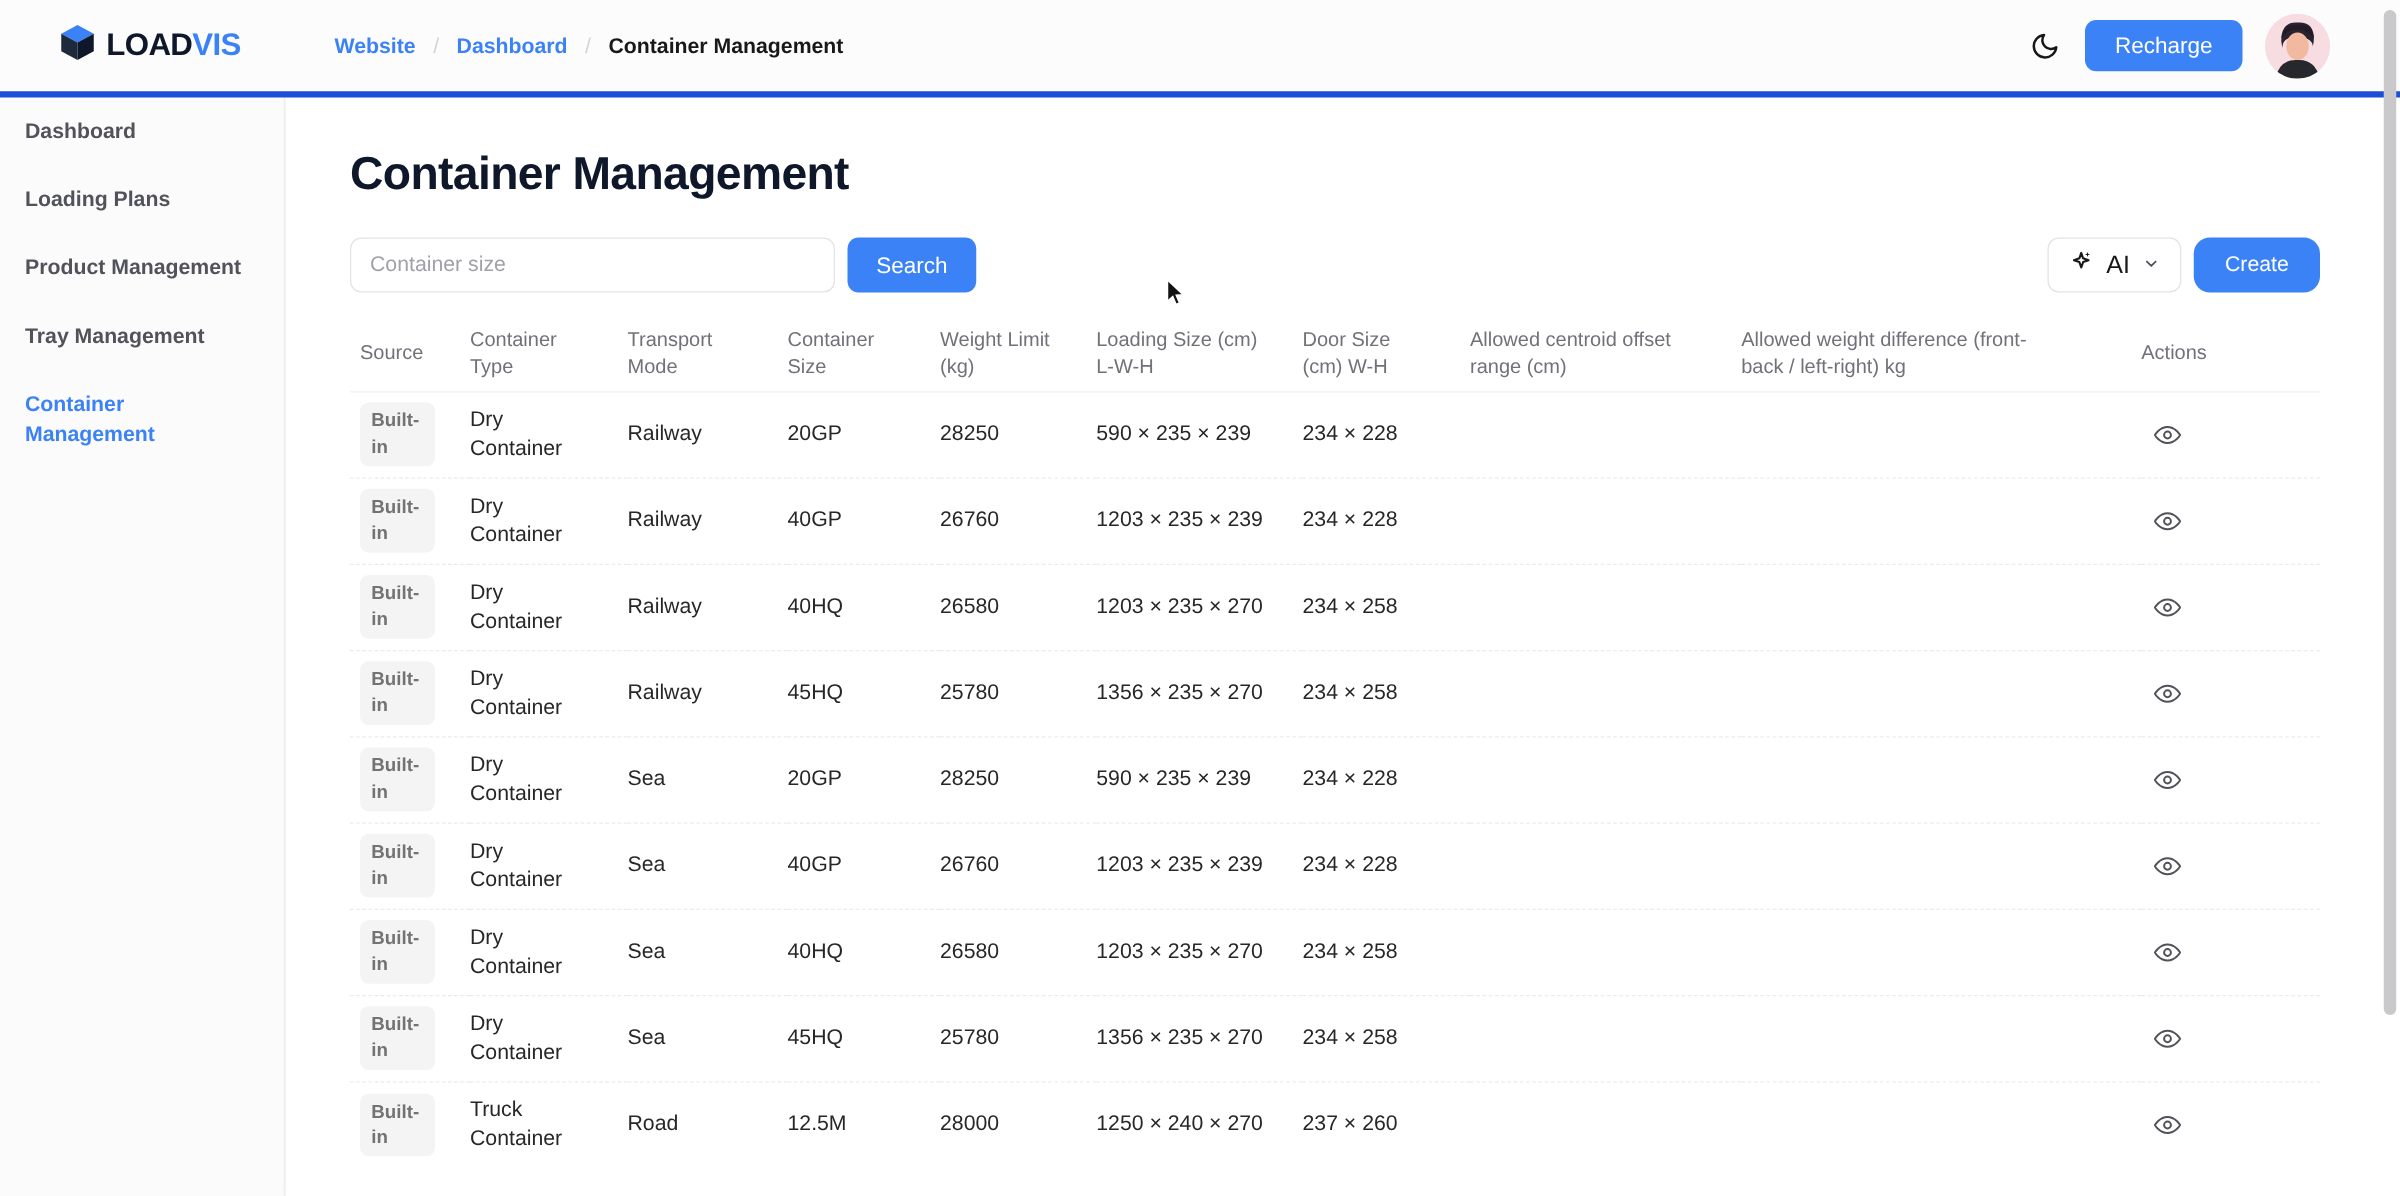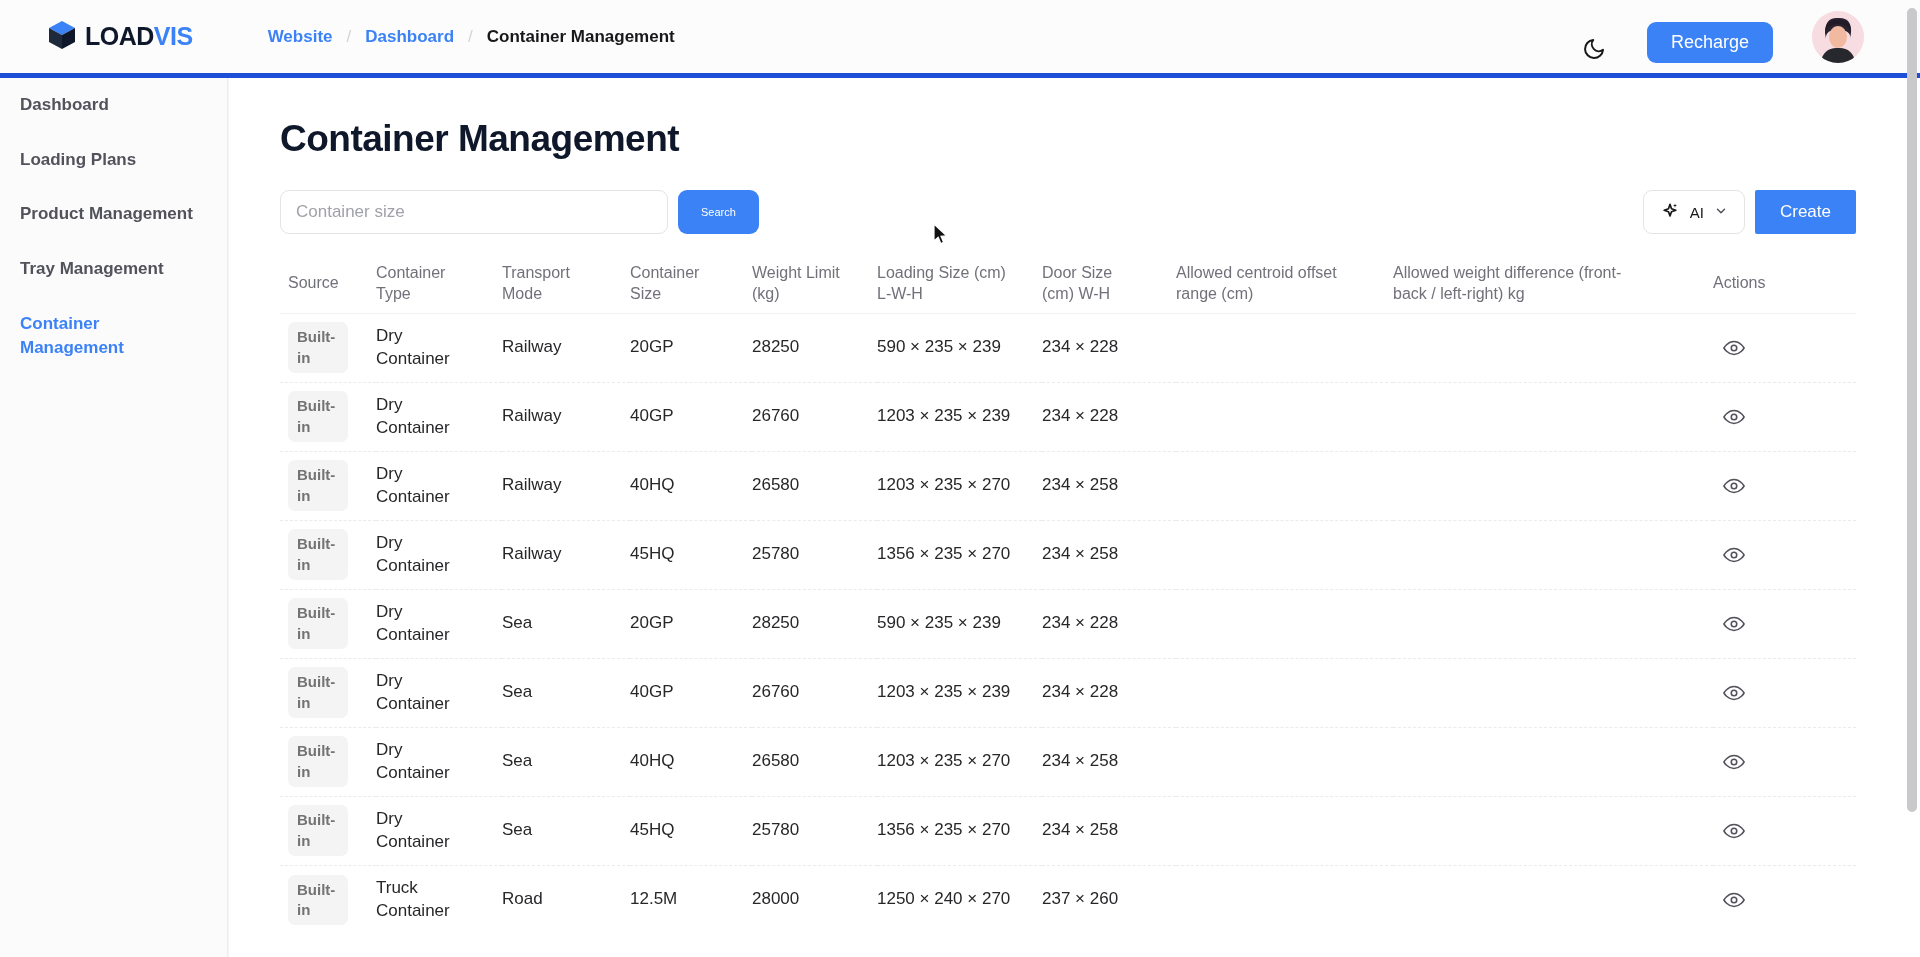--- a/index.html
+++ b/index.html
@@ -9,21 +9,21 @@
   
   .topbar { position:absolute; left:0; top:0; width:1920px; height:78px;
     background:#fcfcfc; border-bottom:5px solid #1d4ed8; display:flex; align-items:center; z-index:5; }
   .logo { display:flex; align-items:center; gap:9px; margin-left:48px; cursor:pointer; }
   .logo-text { font-size:25px; font-weight:bold; letter-spacing:-0.5px; color:#0f172a; }
   .logo-text .vis { color:#3b82f6; }
   .crumbs { display:flex; align-items:center; gap:14px; margin-left:75px; font-size:17px; font-weight:bold; }
   .crumb-link { color:#3b82f6; cursor:pointer; }
   .crumb-sep { color:#d4d4d8; font-weight:normal; }
   .crumb-current { color:#18181b; }
-  .topbar-right { margin-left:auto; display:flex; align-items:flex-end; gap:39px; margin-right:56px; }
+  .topbar-right { margin-left:auto; display:flex; align-items:center; gap:18px; margin-right:56px; }
   .moon-btn { width:28px; height:28px; cursor:pointer; display:flex; align-items:center; justify-content:center; }
   .recharge-btn { background:#3b82f6; color:#fff; font-size:18px; border:none; border-radius:9px;
     padding:10px 24px; cursor:pointer; font-family:inherit; }
   .avatar { width:52px; height:52px; border-radius:50%; overflow:hidden; background:#f7dfe3; cursor:pointer; flex:0 0 auto; }
 
   
   .sidebar { position:absolute; left:0; top:78px; width:228px; height:879px;
     background:#fbfbfc; border-right:1px solid #ededf0; box-shadow:2px 0 6px rgba(0,0,0,0.03); }
   .side-item { padding:15px 20px; font-size:17px; font-weight:bold; color:#52525b; cursor:pointer; line-height:1.45; }
   .side-item.active { color:#3b82f6; width:160px; }
@@ -31,25 +31,25 @@
   
   .main { position:absolute; left:229px; top:78px; width:1691px; height:879px; background:#ffffff; padding:40px 0 0 51px; }
   .page-title { font-size:37px; font-weight:bold; color:#0f172a; letter-spacing:-0.5px; }
   .page-sub { font-size:17px; color:#71717a; margin-top:10px; }
 
   .toolbar { margin-top:30px; width:1576px; display:flex; align-items:center; }
   .search-input { width:388px; height:44px; border:1px solid #e4e4e7; border-radius:9px; padding:0 15px;
     font-size:17px; font-family:inherit; color:#18181b; background:#fff; outline:none; }
   .search-input::placeholder { color:#a1a1aa; }
   .search-btn { height:44px; margin-left:10px; background:#3b82f6; color:#fff; border:none; border-radius:9px;
-    padding:0 23px; font-size:11px; cursor:pointer; font-family:inherit;text-align:center; }
+    padding:0 23px; font-size:18px; cursor:pointer; font-family:inherit;text-align:center; }
   .toolbar-right { margin-left:auto; display:flex; align-items:center; gap:10px; }
   .ai-btn { height:44px; background:#fff; border:1px solid #e4e4e7; border-radius:9px; display:flex;
-    align-items:center; gap:10px; padding:0 16px; font-size:15px; color:#18181b; cursor:pointer; font-family:inherit; }
-  .create-btn { height:44px; background:#3b82f6; color:#fff; border:none; border-radius:2px;
+    align-items:center; gap:10px; padding:0 16px; font-size:20px; color:#18181b; cursor:pointer; font-family:inherit; }
+  .create-btn { height:44px; background:#3b82f6; color:#fff; border:none; border-radius:13px;
     padding:0 25px; font-size:17px; cursor:pointer; font-family:inherit; }
 
   
   table { width:1576px; margin-top:21px; border-collapse:collapse; table-layout:fixed; }
   thead th { text-align:left; vertical-align:middle; font-weight:normal; color:#71717a; font-size:16px;
     line-height:1.3; padding:8px 24px 8px 0; height:56px; white-space:pre-line; }
   thead th:first-child { padding-left:8px; }
   tbody td { vertical-align:middle; font-size:17px; color:#27272a; line-height:1.35;
     padding:8px 24px 8px 0; height:69px; border-top:1px dashed #ebebee; }
   tbody td:first-child { padding-left:8px; }

